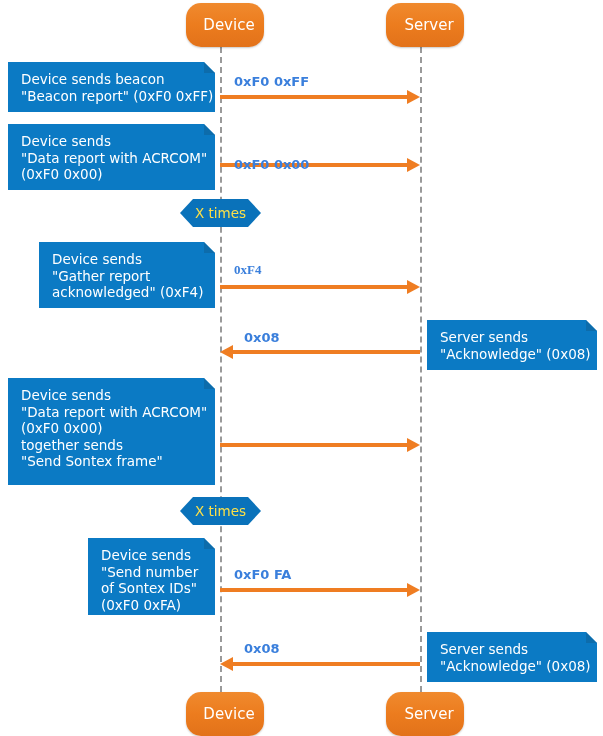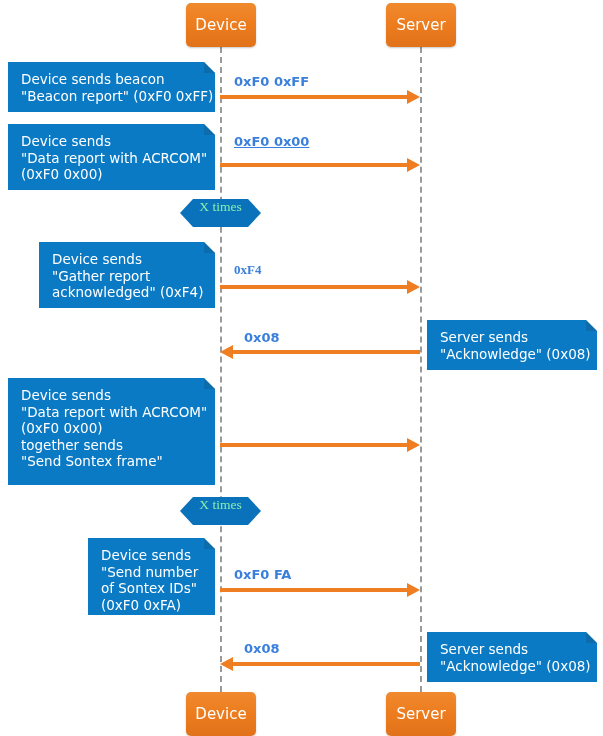--- a/index.html
+++ b/index.html
@@ -23,26 +23,27 @@
     border-left: 2px dashed #9a9a9a;
     z-index: 1;
   }
 
   
   .actor-box {
     position: absolute;
     display: flex;
     align-items: center;
     justify-content: center;
-    border-radius: 5px;
+    border-radius: 15px;
     background: linear-gradient(to bottom, #f08a2e 0%, #ec7c1e 50%, #e2721a 100%);
     color: #ffffff;
     font-size: 15px;
     box-shadow: 0 1px 2px rgba(0,0,0,0.22);
     z-index: 5;
+    padding-left: 8px;
   }
 
   
   .note {
     position: absolute;
     background: #0b7ac4;
     color: #ffffff;
     font-size: 13.5px;
     line-height: 16.5px;
     box-sizing: border-box;
@@ -59,28 +60,27 @@
     height: 11px;
     background: #0d6cab;
     clip-path: polygon(0 0, 100% 100%, 0 100%);
   }
   .note-line { white-space: pre; display: block; }
 
   
   .hexbadge {
     position: absolute;
     display: flex;
-    align-items: flex-start;
+    align-items: center;
     justify-content: center;
     background: #0a72ba;
-    color: #86efac;
+    color: #fde047;
     font-size: 13.5px;
     z-index: 6;
     clip-path: polygon(13px 0, calc(100% - 13px) 0, 100% 50%, calc(100% - 13px) 100%, 13px 100%, 0 50%);
-    font-family: Liberation Serif, serif;
   }
 
   
   .arrow-wrap { position: absolute; z-index: 3; }
   .arrow-line {
     position: absolute;
     height: 4px;
     background: #ef7d22;
     top: 0;
   }
@@ -178,21 +178,21 @@
     </div>
     <div class="arrow-wrap" style="left: 220px; top: 95px; width: 200px; height: 4px;">
       <div class="arrow-line" style="left: 0px; width: 189px;"></div>
       <div class="arrow-head right" style="left: 187px;"></div>
     </div>
     <div class="arrow-label" style="left: 234px; top: 74px;">0xF0 0xFF</div>
     <div class="arrow-wrap" style="left: 220px; top: 163px; width: 200px; height: 4px;">
       <div class="arrow-line" style="left: 0px; width: 189px;"></div>
       <div class="arrow-head right" style="left: 187px;"></div>
     </div>
-    <div class="arrow-label" style="left: 234px; top: 134px; text-decoration: underline;">0xF0 0x00</div>
+    <div class="arrow-label" style="left: 234px; top: 157px;">0xF0 0x00</div>
     <div class="arrow-wrap" style="left: 220px; top: 285px; width: 200px; height: 4px;">
       <div class="arrow-line" style="left: 0px; width: 189px;"></div>
       <div class="arrow-head right" style="left: 187px;"></div>
     </div>
     <div class="arrow-label" style="left: 234px; top: 262px; font-family: Liberation Serif, serif;">0xF4</div>
     <div class="arrow-wrap" style="left: 220px; top: 350px; width: 200px; height: 4px;">
       <div class="arrow-line" style="left: 11px; width: 189px;"></div>
       <div class="arrow-head left" style="left: 0px;"></div>
     </div>
     <div class="arrow-label" style="left: 244px; top: 330px;">0x08</div>

